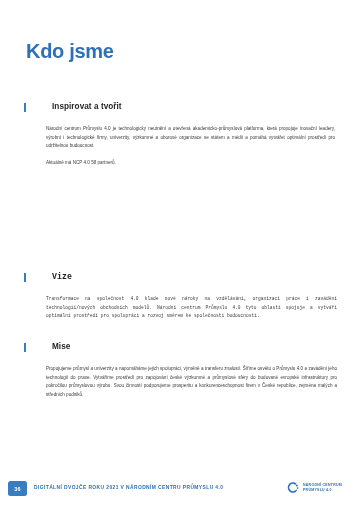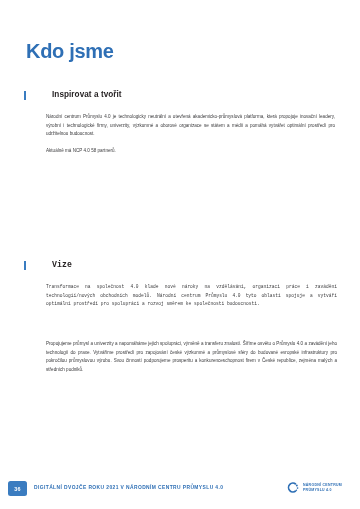--- a/index.html
+++ b/index.html
@@ -41,20 +41,21 @@
     left: 0;
     width: 360px;
   }
   .section-1 { top: 90px; }
   .section-2 { top: 260px; font-family: Liberation Mono, monospace; }
   .section-3 { top: 330px; }
 
   .sec-head {
     position: relative;
     height: 13px;
+    margin-top: 12px;
   }
   .sec-marker {
     position: absolute;
     left: 24px;
     top: 1px;
     width: 2px;
     height: 9px;
     background: #3a7cc0;
   }
   .sec-title {
@@ -162,20 +163,24 @@
     <div class="sec-head">
       <span class="sec-marker"></span>
       <span class="sec-title">Vize</span>
     </div>
     <div class="sec-body vize">
       <p class="para">Transformace na společnost 4.0 klade nové nároky na vzdělávání, organizaci práce i zavádění technologií/nových obchodních modelů. Národní centrum Průmyslu 4.0 tyto oblasti spojuje a vytváří optimální prostředí pro spolupráci a rozvoj směrem ke společnosti budoucnosti.</p>
     </div>
   </div>
 
   <div class="section section-3">
+    <div class="sec-head">
+      <span class="sec-marker"></span>
+      <span class="sec-title">Mise</span>
+    </div>
     <div class="sec-body mise">
       <p class="para">Propojujeme průmysl a univerzity a napomáháme jejich spolupráci, výměně a transferu znalostí. Šíříme osvětu o Průmyslu 4.0 a zavádění jeho technologií do praxe. Vytváříme prostředí pro zapojování české výzkumné a průmyslové sféry do budované evropské infrastruktury pro pokročilou průmyslovou výrobu. Svou činností podporujeme prosperitu a konkurenceschopnost firem v České republice, zejména malých a středních podniků.</p>
     </div>
   </div>
 
   <div class="footer">
     <div class="page-badge">36</div>
     <div class="footer-title">DIGITÁLNÍ DVOJČE ROKU 2021 V NÁRODNÍM CENTRU PRŮMYSLU 4.0</div>
     <div class="footer-logo">
       <svg class="logo-mark" viewBox="0 0 40 40">

